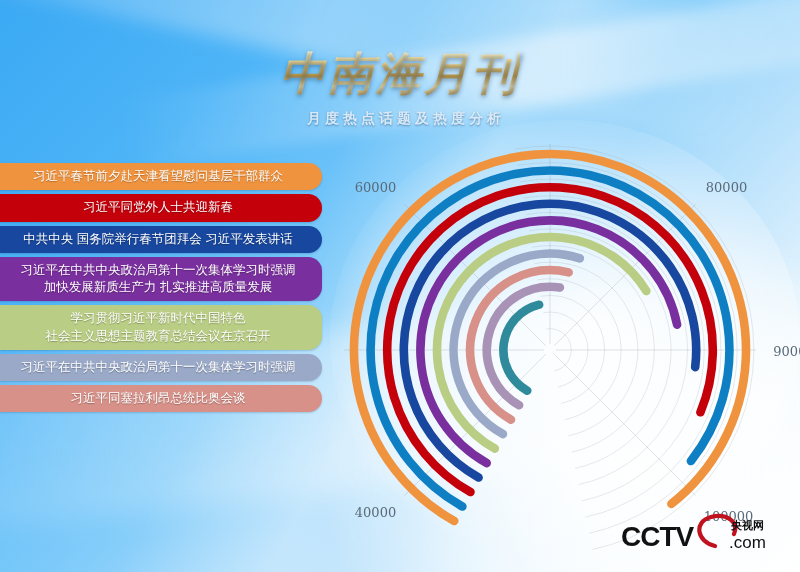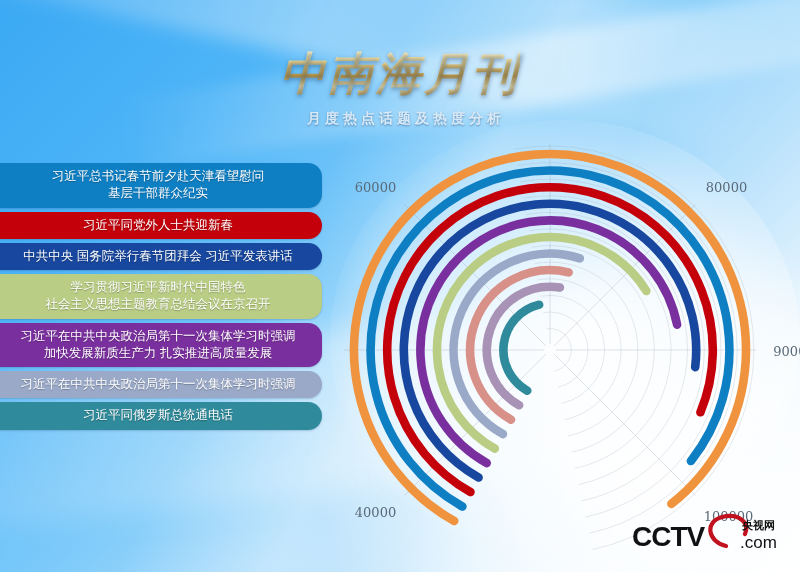--- a/index.html
+++ b/index.html
@@ -63,62 +63,61 @@
 
   
   #chart{position:absolute;left:330px;top:140px;width:470px;height:420px;}
   #chart svg{display:block;}
   .tick-label{
     font-family:"DejaVu Serif","Liberation Serif",serif;
     font-size:13px;fill:#5a6a78;
   }
 
   
-  #cctv{position:absolute;right:20px;bottom:16px;width:150px;height:44px;}
+  #cctv{position:absolute;right:31px;bottom:16px;width:150px;height:44px;}
 </style>
 </head>
 <body>
 
 <div id="stage">
 
   <div class="streak s1"></div>
   <div class="streak s2"></div>
   <div class="streak s3"></div>
   <div class="glowbr"></div>
   <div class="glowc"></div>
 
   <div id="header">
     <div id="title">中南海月刊</div>
     <div id="subtitle">月度热点话题及热度分析</div>
   </div>
 
   <div id="labels">
-      <div class="label-row" style="background: rgb(15, 127, 196); width: 322px; min-height: 40px;">
-        <span class="ltext">习近平总书记春节前夕赴天津看望慰问
-基层干部群众纪实</span>
+      <div class="label-row" style="background: rgb(240, 147, 62); width: 322px; min-height: 25px;">
+        <span class="ltext">习近平春节前夕赴天津看望慰问基层干部群众</span>
       </div>
       <div class="label-row" style="background: rgb(196, 0, 11); width: 322px; min-height: 25px; text-align: right;">
         <span class="ltext">习近平同党外人士共迎新春</span>
       </div>
       <div class="label-row" style="background: rgb(23, 71, 158); width: 322px; min-height: 25px; text-align: center;">
         <span class="ltext">中共中央 国务院举行春节团拜会 习近平发表讲话</span>
       </div>
+      <div class="label-row" style="background: rgb(122, 47, 158); width: 322px; min-height: 40px;">
+        <span class="ltext">习近平在中共中央政治局第十一次集体学习时强调
+加快发展新质生产力 扎实推进高质量发展</span>
+      </div>
       <div class="label-row" style="background: rgb(185, 205, 132); width: 322px; min-height: 40px;">
         <span class="ltext">学习贯彻习近平新时代中国特色
 社会主义思想主题教育总结会议在京召开</span>
       </div>
-      <div class="label-row" style="background: rgb(122, 47, 158); width: 322px; min-height: 40px;">
-        <span class="ltext">习近平在中共中央政治局第十一次集体学习时强调
-加快发展新质生产力 扎实推进高质量发展</span>
-      </div>
       <div class="label-row" style="background: rgb(154, 169, 200); width: 322px; min-height: 25px;">
         <span class="ltext">习近平在中共中央政治局第十一次集体学习时强调</span>
       </div>
-      <div class="label-row" style="background: rgb(47, 139, 155); width: 322px; min-height: 25px;">
-        <span class="ltext">习近平同俄罗斯总统通电话</span>
+      <div class="label-row" style="background: rgb(215, 145, 137); width: 322px; min-height: 25px;">
+        <span class="ltext">习近平同塞拉利昂总统比奥会谈</span>
       </div>
     </div>
 
   <div id="chart">
     <svg width="470" height="420" viewBox="0 0 470 420">
       <g id="grid-layer">
           <path d="M 184.58 9.10 A 204 204 0 0 1 262.41 409.54" fill="none" stroke="#9aa6b3" stroke-opacity="0.42" stroke-width="0.6"></path>
           <path d="M 187.46 25.45 A 187.4 187.4 0 0 1 258.96 393.30" fill="none" stroke="#9aa6b3" stroke-opacity="0.42" stroke-width="0.6"></path>
           <path d="M 190.34 41.79 A 170.8 170.8 0 0 1 255.51 377.07" fill="none" stroke="#9aa6b3" stroke-opacity="0.42" stroke-width="0.6"></path>
           <path d="M 193.22 58.14 A 154.2 154.2 0 0 1 252.06 360.83" fill="none" stroke="#9aa6b3" stroke-opacity="0.42" stroke-width="0.6"></path>

